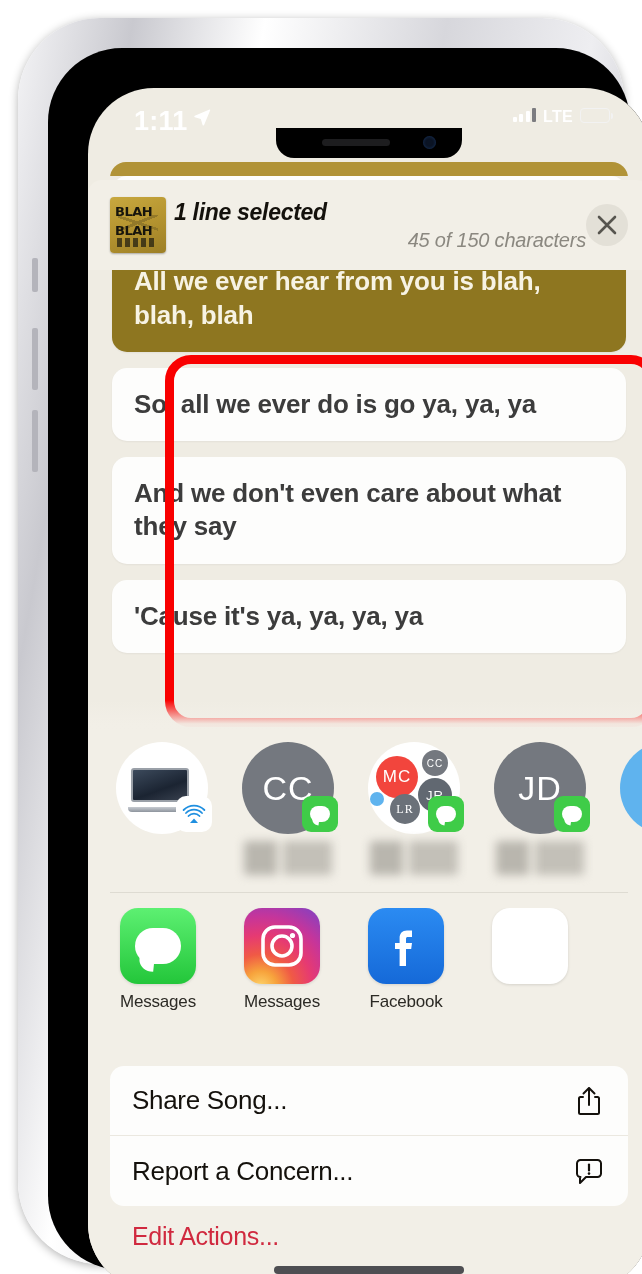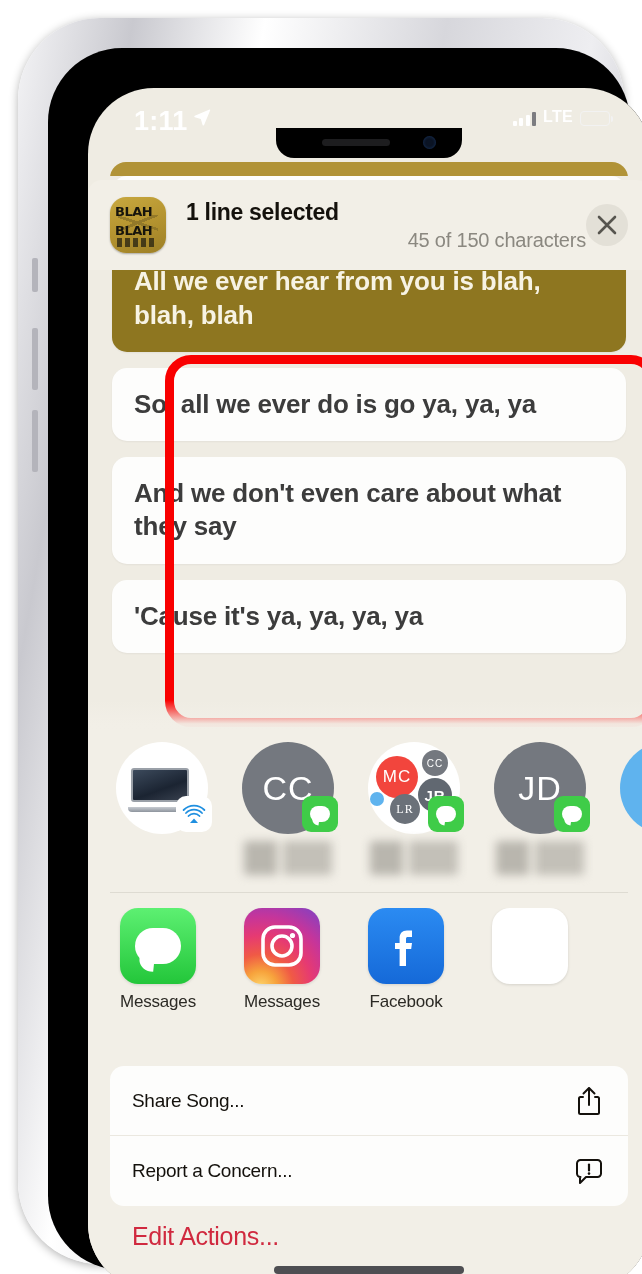--- a/index.html
+++ b/index.html
@@ -69,21 +69,21 @@
     width: 562px; height: 58px;
     color: #fff; z-index: 35;
   }
   #status-time {
     position: absolute; left: 46px; top: 18px;
     font-size: 27px; font-weight: 700; letter-spacing: .2px;
   }
   #loc-icon { position: absolute; left: 105px; top: 20px; }
   #status-right {
     position: absolute; right: 40px; top: 20px;
-    display: flex; align-items: flex-end; gap: 7px;
+    display: flex; align-items: flex-start; gap: 7px;
   }
   .sig-bars { display: flex; align-items: flex-end; gap: 2.5px; height: 14px; }
   .sig-bars i { display: block; width: 4px; background: #fff; border-radius: 1px; }
   .sig-bars i:nth-child(1) { height: 5px; }
   .sig-bars i:nth-child(2) { height: 8px; }
   .sig-bars i:nth-child(3) { height: 11px; }
   .sig-bars i:nth-child(4) { height: 14px; background: #7c7c80; }
   #lte-label { font-size: 16px; font-weight: 600; letter-spacing: .3px; }
   .battery {
     position: relative; width: 30px; height: 15px;
@@ -153,21 +153,21 @@
   }
   #sheet-header {
     position: absolute; left: 0; top: 0;
     width: 562px; height: 90px;
     background: #f2efe7;
     border-top-left-radius: 14px; border-top-right-radius: 14px;
     display: flex; align-items: center;
     padding: 0 22px;
   }
   #album-art {
-    width: 56px; height: 56px; border-radius: 16px;
+    width: 56px; height: 56px; border-radius: 4px;
     background: linear-gradient(160deg,#c8a83f 0%,#b79631 45%,#9d7f26 100%);
     position: relative; overflow: hidden; flex: 0 0 auto;
     box-shadow: 0 1px 2px rgba(0,0,0,.3);
   }
   #album-art .blah {
     position: absolute; left: 5px;
     font-size: 13px; font-weight: 900; color: #16140c;
     letter-spacing: -.5px; font-family: "DejaVu Sans", sans-serif;
   }
   #album-art .blah.b1 { top: 7px; }
@@ -179,21 +179,21 @@
       linear-gradient(18deg, transparent 45%, #8e7528 45%, #8e7528 55%, transparent 55%),
       linear-gradient(-22deg, transparent 46%, #8e7528 46%, #8e7528 56%, transparent 56%);
     opacity: .85;
   }
   #album-art .tiny {
     position: absolute; left: 7px; top: 41px;
     width: 38px; height: 9px;
     background: repeating-linear-gradient(90deg,#1b190f 0 5px, transparent 5px 8px);
     opacity: .7;
   }
-  #header-text { margin-left: 20px; flex: 1 1 auto; min-width: 0; }
+  #header-text { margin-left: 8px; flex: 1 1 auto; min-width: 0; font-style: italic; }
   #header-title {
     font-size: 23px; font-weight: 700; color: #14110c; letter-spacing: -.3px;
   }
   #header-sub {
     font-size: 20px; color: #8b8880; margin-top: 3px; letter-spacing: -.2px; text-align: right;
   }
   #close-button {
     width: 42px; height: 42px; border-radius: 50%;
     background: #e3e0d7;
     display: flex; align-items: center; justify-content: center;
@@ -276,21 +276,21 @@
   }
   
   .grp { position: relative; width: 92px; height: 92px; }
   .grp span {
     position: absolute; border-radius: 50%;
     display: flex; align-items: center; justify-content: center;
     color: #fff; font-weight: 400;
   }
   .grp .mc { left: 8px;  top: 14px; width: 42px; height: 42px; background: #f2453d; font-size: 17px; }
   .grp .cc { left: 54px; top: 8px;  width: 26px; height: 26px; background: #74787f; font-size: 10px; }
-  .grp .jr { left: 50px; top: 36px; width: 34px; height: 34px; background: #616871; font-size: 15px; font-weight: bold; }
+  .grp .jr { left: 50px; top: 36px; width: 34px; height: 34px; background: #616871; font-size: 13px; }
   .grp .lr { left: 22px; top: 52px; width: 30px; height: 30px; background: #6b7179; font-size: 12px; font-family: Liberation Serif, serif; }
   .grp .xb { left: 2px;  top: 50px; width: 14px; height: 14px; background: #5fb3ee; }
 
   #divider-1 {
     position: absolute; left: 22px; top: 162px;
     width: 518px; height: 1px; background: #dedbd2;
   }
 
   
   #apps-row {
@@ -333,21 +333,21 @@
     position: absolute; left: 22px; top: 336px;
     width: 518px;
     background: #fdfdfc; border-radius: 14px; overflow: hidden;
   }
   .action-row {
     height: 70px; display: flex; align-items: center;
     padding: 0 22px;
     border-bottom: 1px solid #ebe8e0;
   }
   .action-row:last-child { border-bottom: none; }
-  .action-label { flex: 1 1 auto; font-size: 19px; color: #14110c; letter-spacing: -.3px; }
+  .action-label { flex: 1 1 auto; font-size: 26px; color: #14110c; letter-spacing: -.3px; }
   .action-icon { flex: 0 0 auto; width: 34px; height: 34px; }
 
   #edit-actions {
     position: absolute; left: 34px; top: 492px;
     font-size: 25px; color: #d0293f; letter-spacing: -.3px; margin-left: 10px;
   }
   #home-indicator {
     position: absolute; left: 50%; transform: translateX(-50%);
     bottom: 16px; width: 190px; height: 8px; border-radius: 5px;
     background: #4e4e52; z-index: 36;

